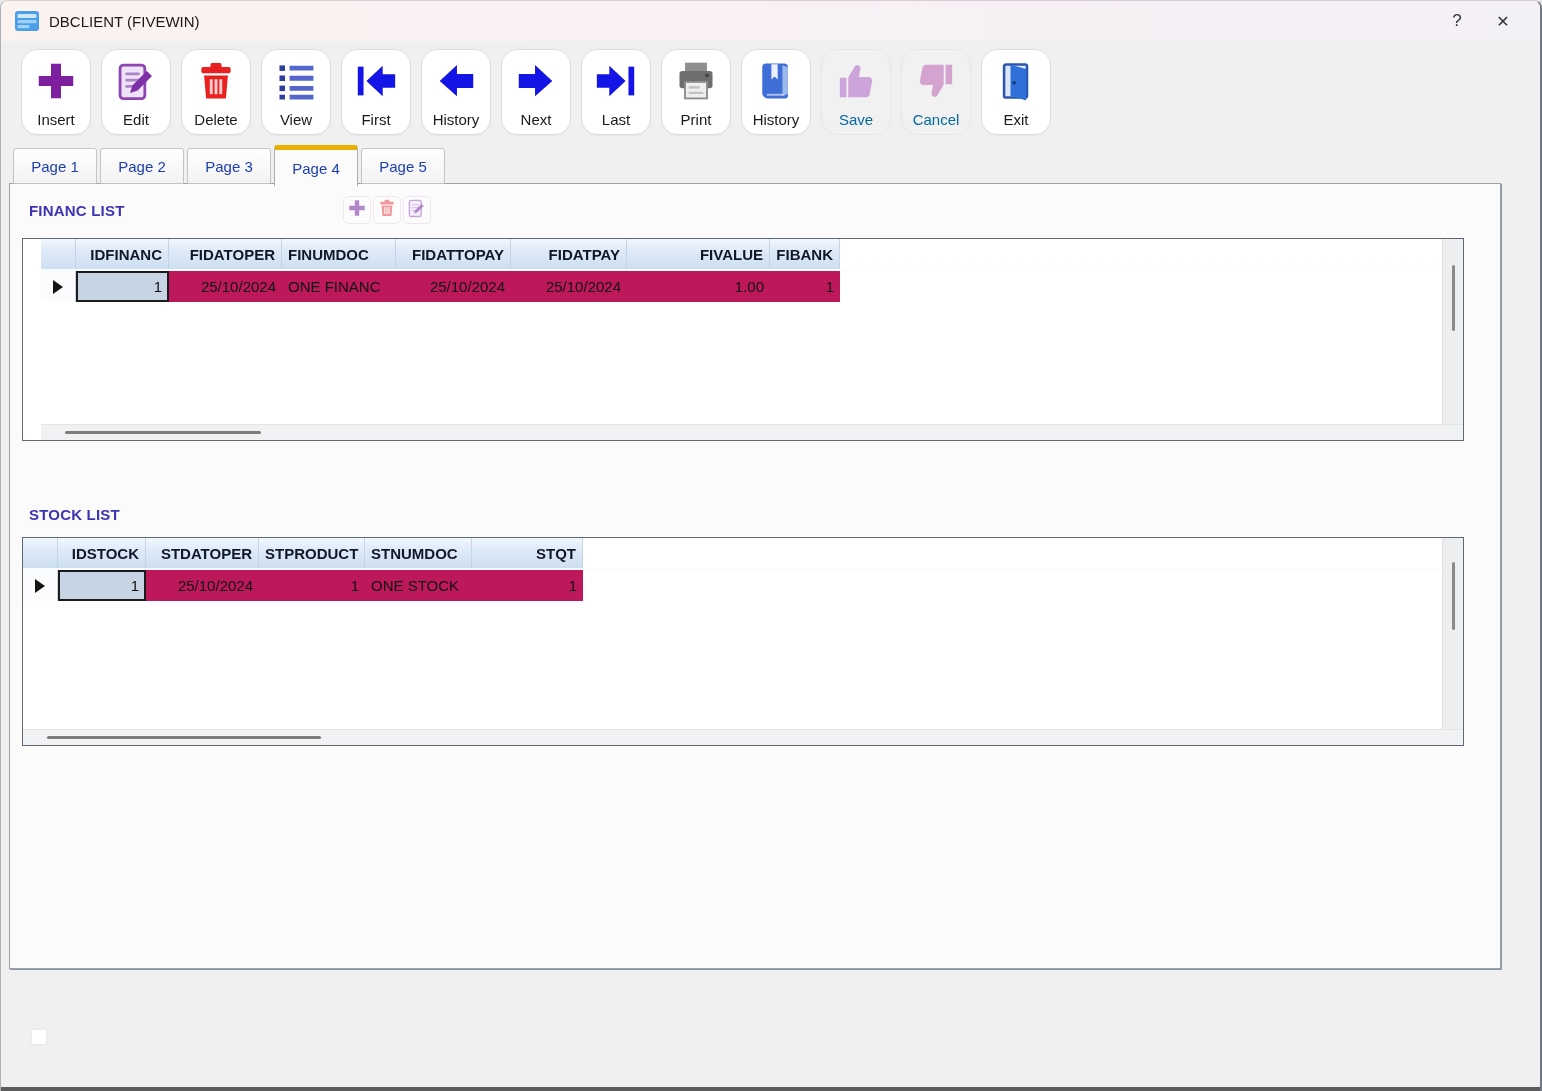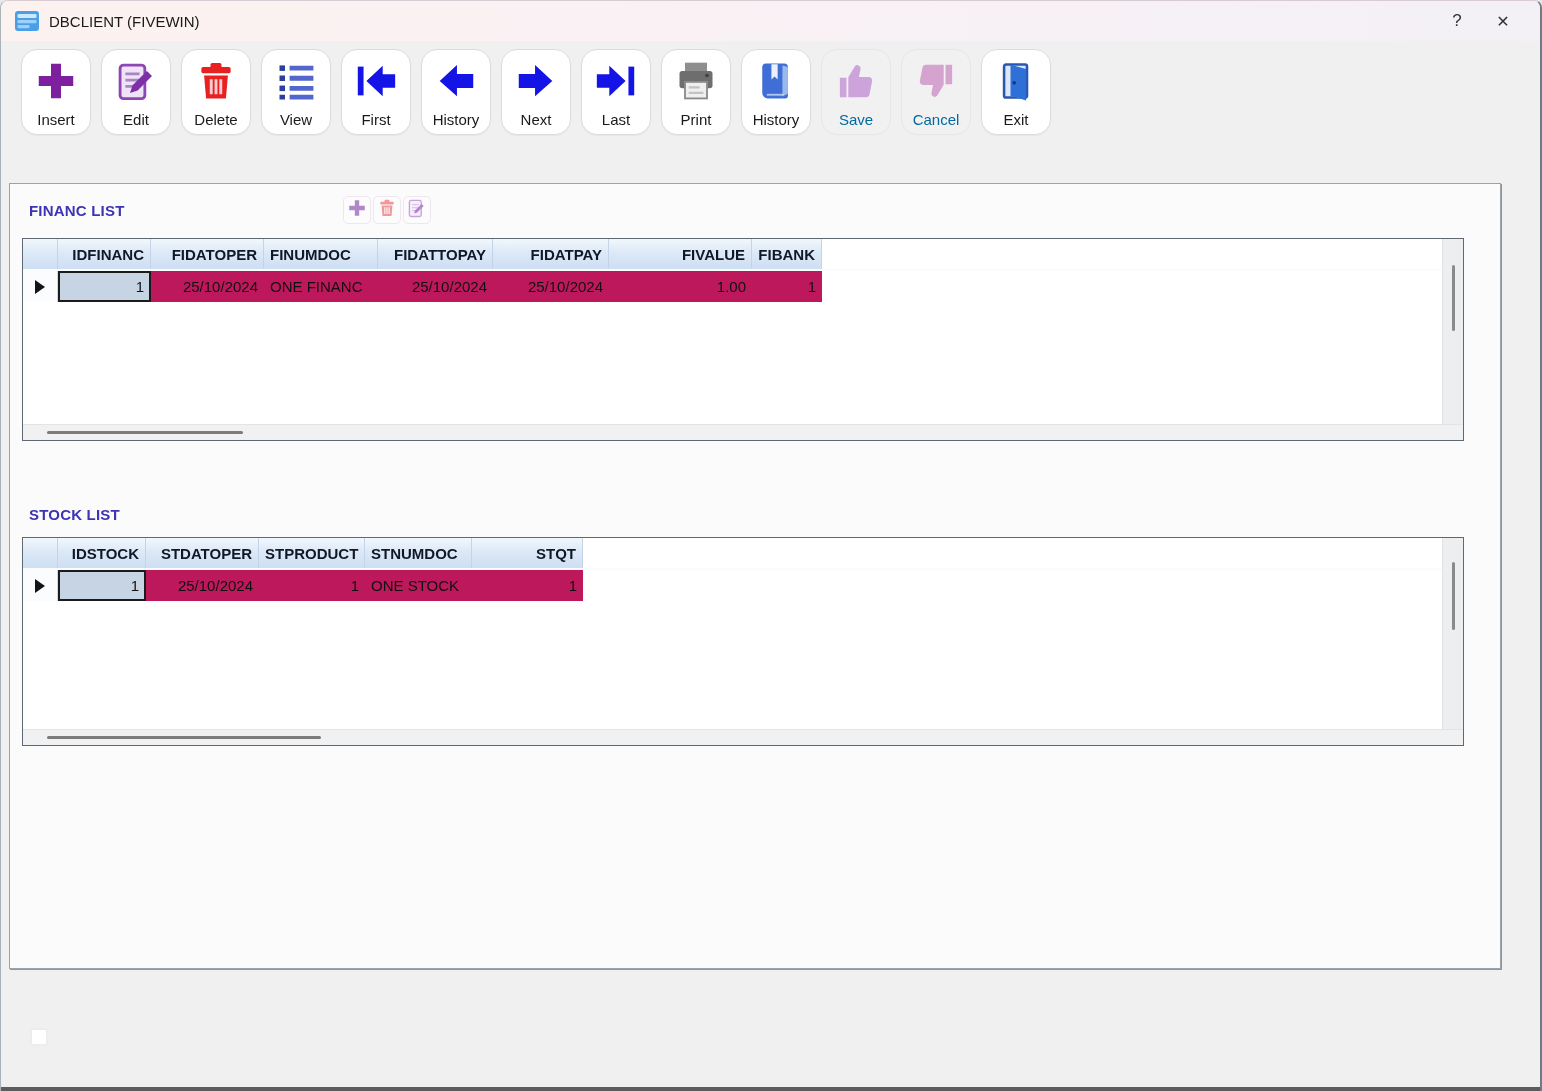--- a/index.html
+++ b/index.html
@@ -223,20 +223,27 @@
         <svg viewBox="0 0 24 24" width="44" height="44">
             <rect x="5.5" y="3" width="12.5" height="18" rx="1" fill="#dce8f8" stroke="#2a56b0" stroke-width="1.4"></rect>
             <path d="M9 3.2l8.5 2.2v17.2L9 20z" fill="#2f6fd8"></path>
             <circle cx="11" cy="13" r="1" fill="#0f3a80"></circle>
           </svg>
       </span>
       <span class="tlabel">Exit</span>
     </div>
   </div>
 
+  <div class="tabs">
+    <div class="tab">Page 1</div>
+    <div class="tab">Page 2</div>
+    <div class="tab">Page 3</div>
+    <div class="tab active">Page 4</div>
+    <div class="tab">Page 5</div>
+  </div>
 
   <div class="panel">
 
     <div class="sec-title" style="left:19px; top:18px;">FINANC LIST</div>
 
     <div class="mini-toolbar">
       <div class="mbtn">
         <span>
           <svg viewBox="0 0 24 24" width="22" height="22">
               <path d="M9.6 3.5h4.8v6.1h6.1v4.8h-6.1v6.1H9.6v-6.1H3.5V9.6h6.1z" fill="#b287c9"></path>
@@ -257,21 +264,21 @@
         <span>
           <svg viewBox="0 0 26 26" width="22" height="22">
               <rect x="4" y="4" width="14" height="19" rx="2" fill="#f6eefb" stroke="#c7a3dc" stroke-width="1.6"></rect>
               <path d="M7 9h8M7 12.5h8M7 16h5" stroke="#dcc4ec" stroke-width="1.5"></path>
               <path d="M21.5 7.5 13.5 15.5l-1.4 4 4-1.4 8-8z" fill="#b287c9" transform="translate(-2 1) scale(.95)"></path>
             </svg>
         </span>
       </div>
     </div>
 
-    <div class="grid" style="top:54px; height:203px;">
+    <div class="grid" style="top:54px; height:203px;padding-left:18px;">
       <div class="grid-main">
         <div class="grid-content">
           <div class="grid-header">
             <div class="hcell gut"></div>
             <div class="hcell fc0 ar">IDFINANC</div>
             <div class="hcell fc1 ar">FIDATOPER</div>
             <div class="hcell fc2 al">FINUMDOC</div>
             <div class="hcell fc3 ar">FIDATTOPAY</div>
             <div class="hcell fc4 ar">FIDATPAY</div>
             <div class="hcell fc5 ar">FIVALUE</div>

